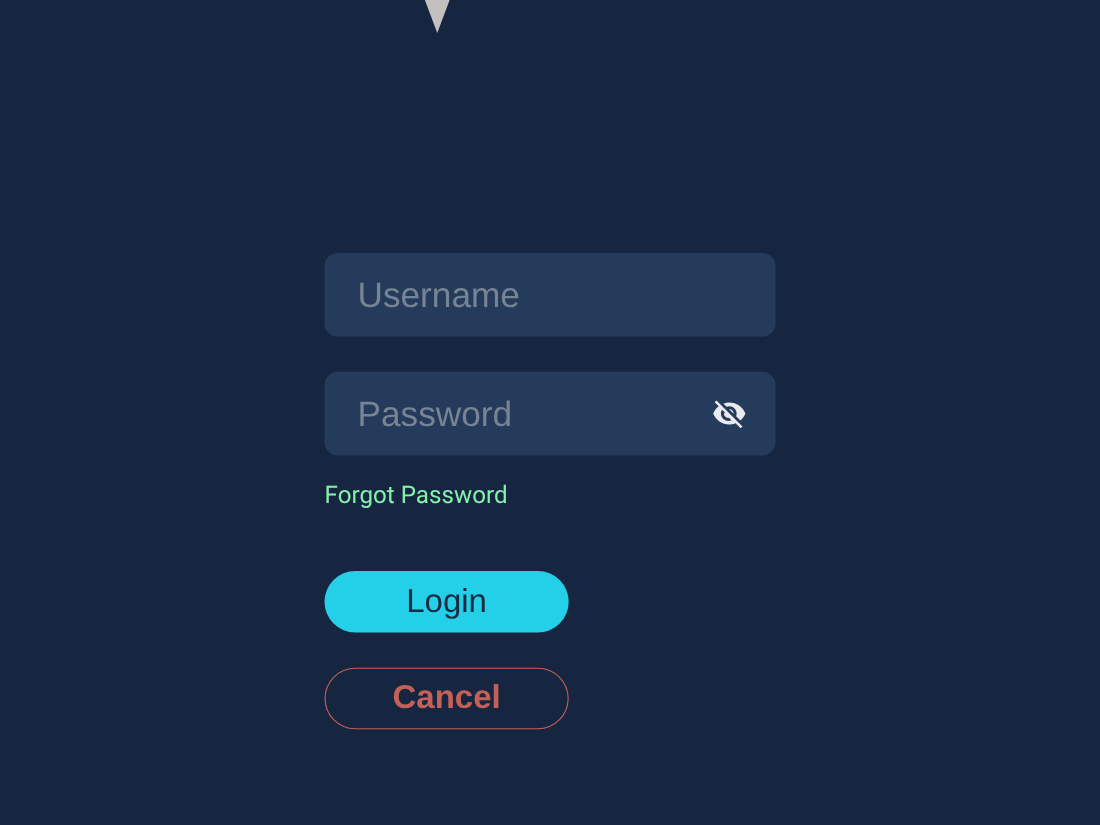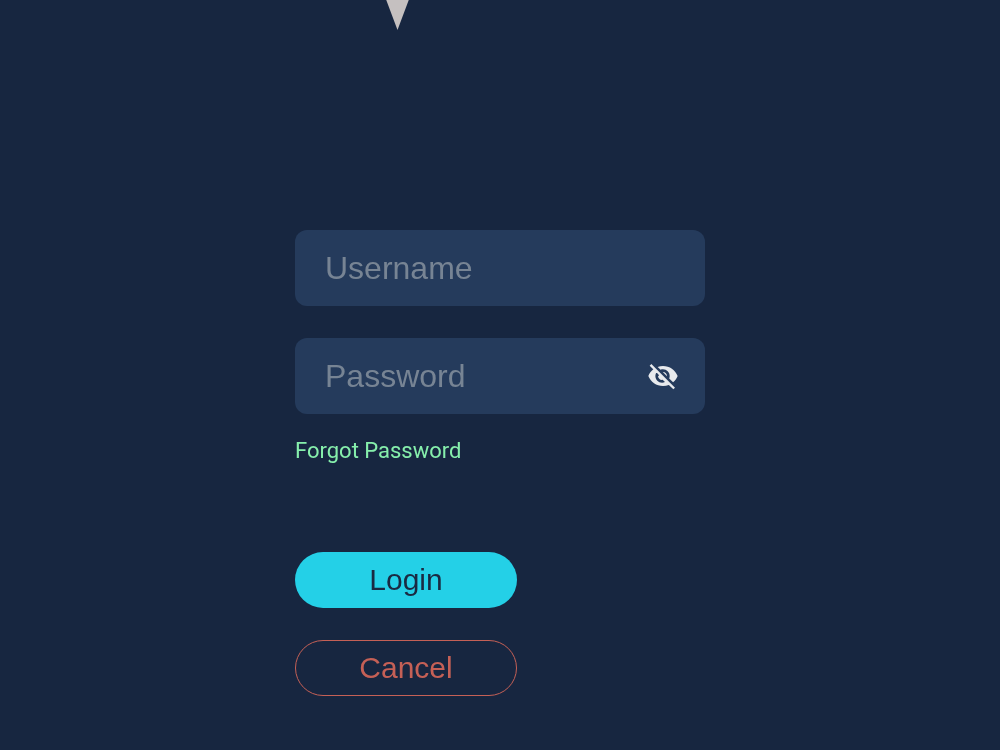--- a/index.html
+++ b/index.html
@@ -79,31 +79,31 @@
     .login-button {
       width: 222px;
       height: 56px;
       background-color: #24d0e7;
       border: none;
       border-radius: 28px;
       font-size: 30px;
       color: #1a2a42;
       cursor: pointer;
       margin-bottom: 32px;
-      margin-top: 33px;
     }
     .cancel-button {
       width: 222px;
       height: 56px;
       background-color: transparent;
       border: 1.5px solid #c56056;
       border-radius: 28px;
       font-size: 30px;
       color: #c56056;
       cursor: pointer;
+      font-weight: bold;
     }
   </style>
 </head>
 <body>
 
 <div class="logo-fragment"></div>
 
 <div class="login-form">
 
   <input type="text" class="input-field" placeholder="Username" style="">

